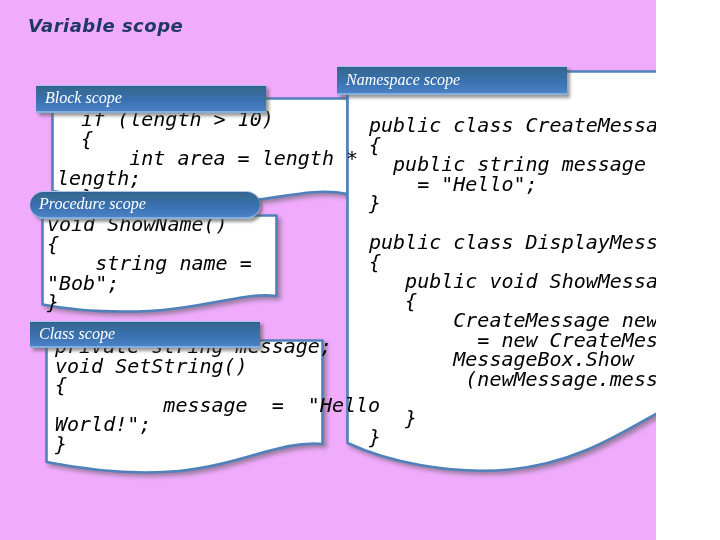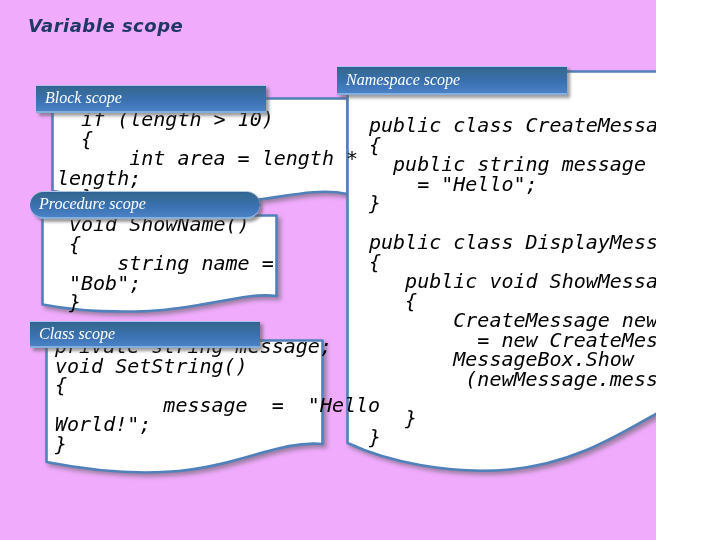--- a/index.html
+++ b/index.html
@@ -62,21 +62,21 @@
     white-space: nowrap;
   }
   
   #shape-block  { left: 51px;  top: 97px;  }
   #shape-ns     { left: 346px; top: 70px;  }
   #shape-proc   { left: 41px;  top: 214px; }
   #shape-class  { left: 45px;  top: 339px; }
 
   #code-block { left: 57px;  top: 110px; }
   #code-ns    { left: 369px; top: 116px; }
-  #code-proc  { left: 47px;  top: 215px; margin-left: 22px; }
+  #code-proc  { left: 47px;  top: 215px; }
   #code-class { left: 55px;  top: 337px; }
 
   #bar-block { left: 36px;  top: 85px;  }
   #bar-ns    { left: 337px; top: 66px;  height: 29px; }
   #bar-proc  { left: 30px;  top: 191px; border-radius: 14px; }
   #bar-class { left: 30px;  top: 321px; height: 27px; }
 </style>
 </head>
 <body>
 

